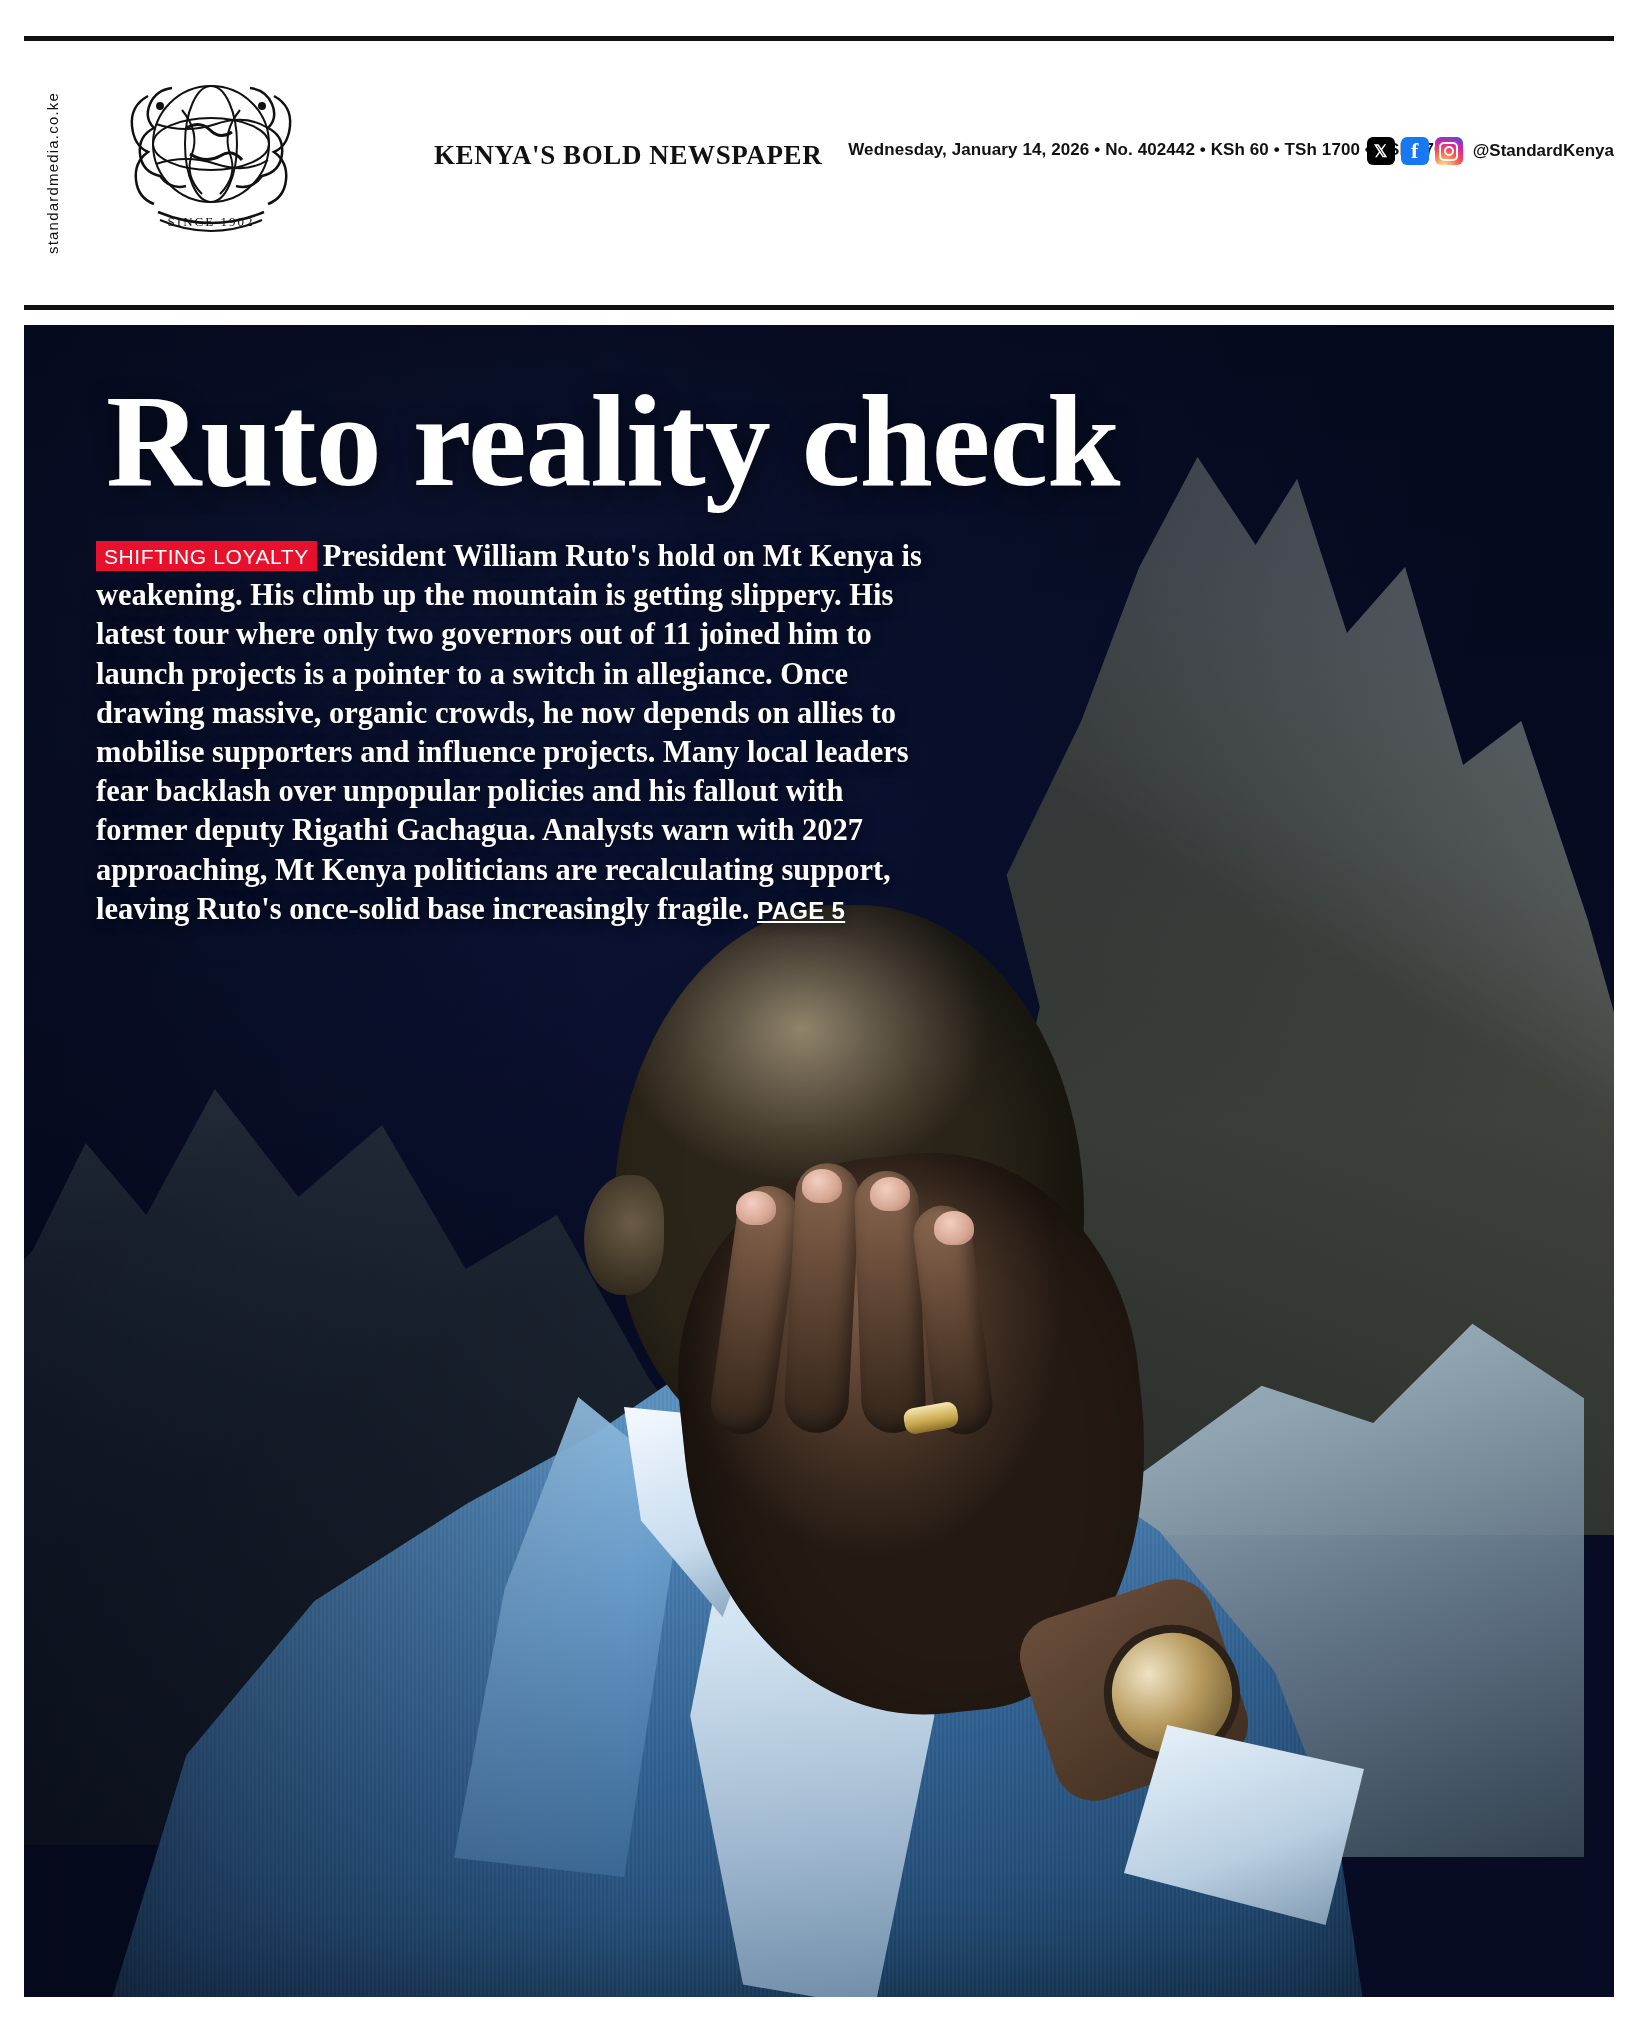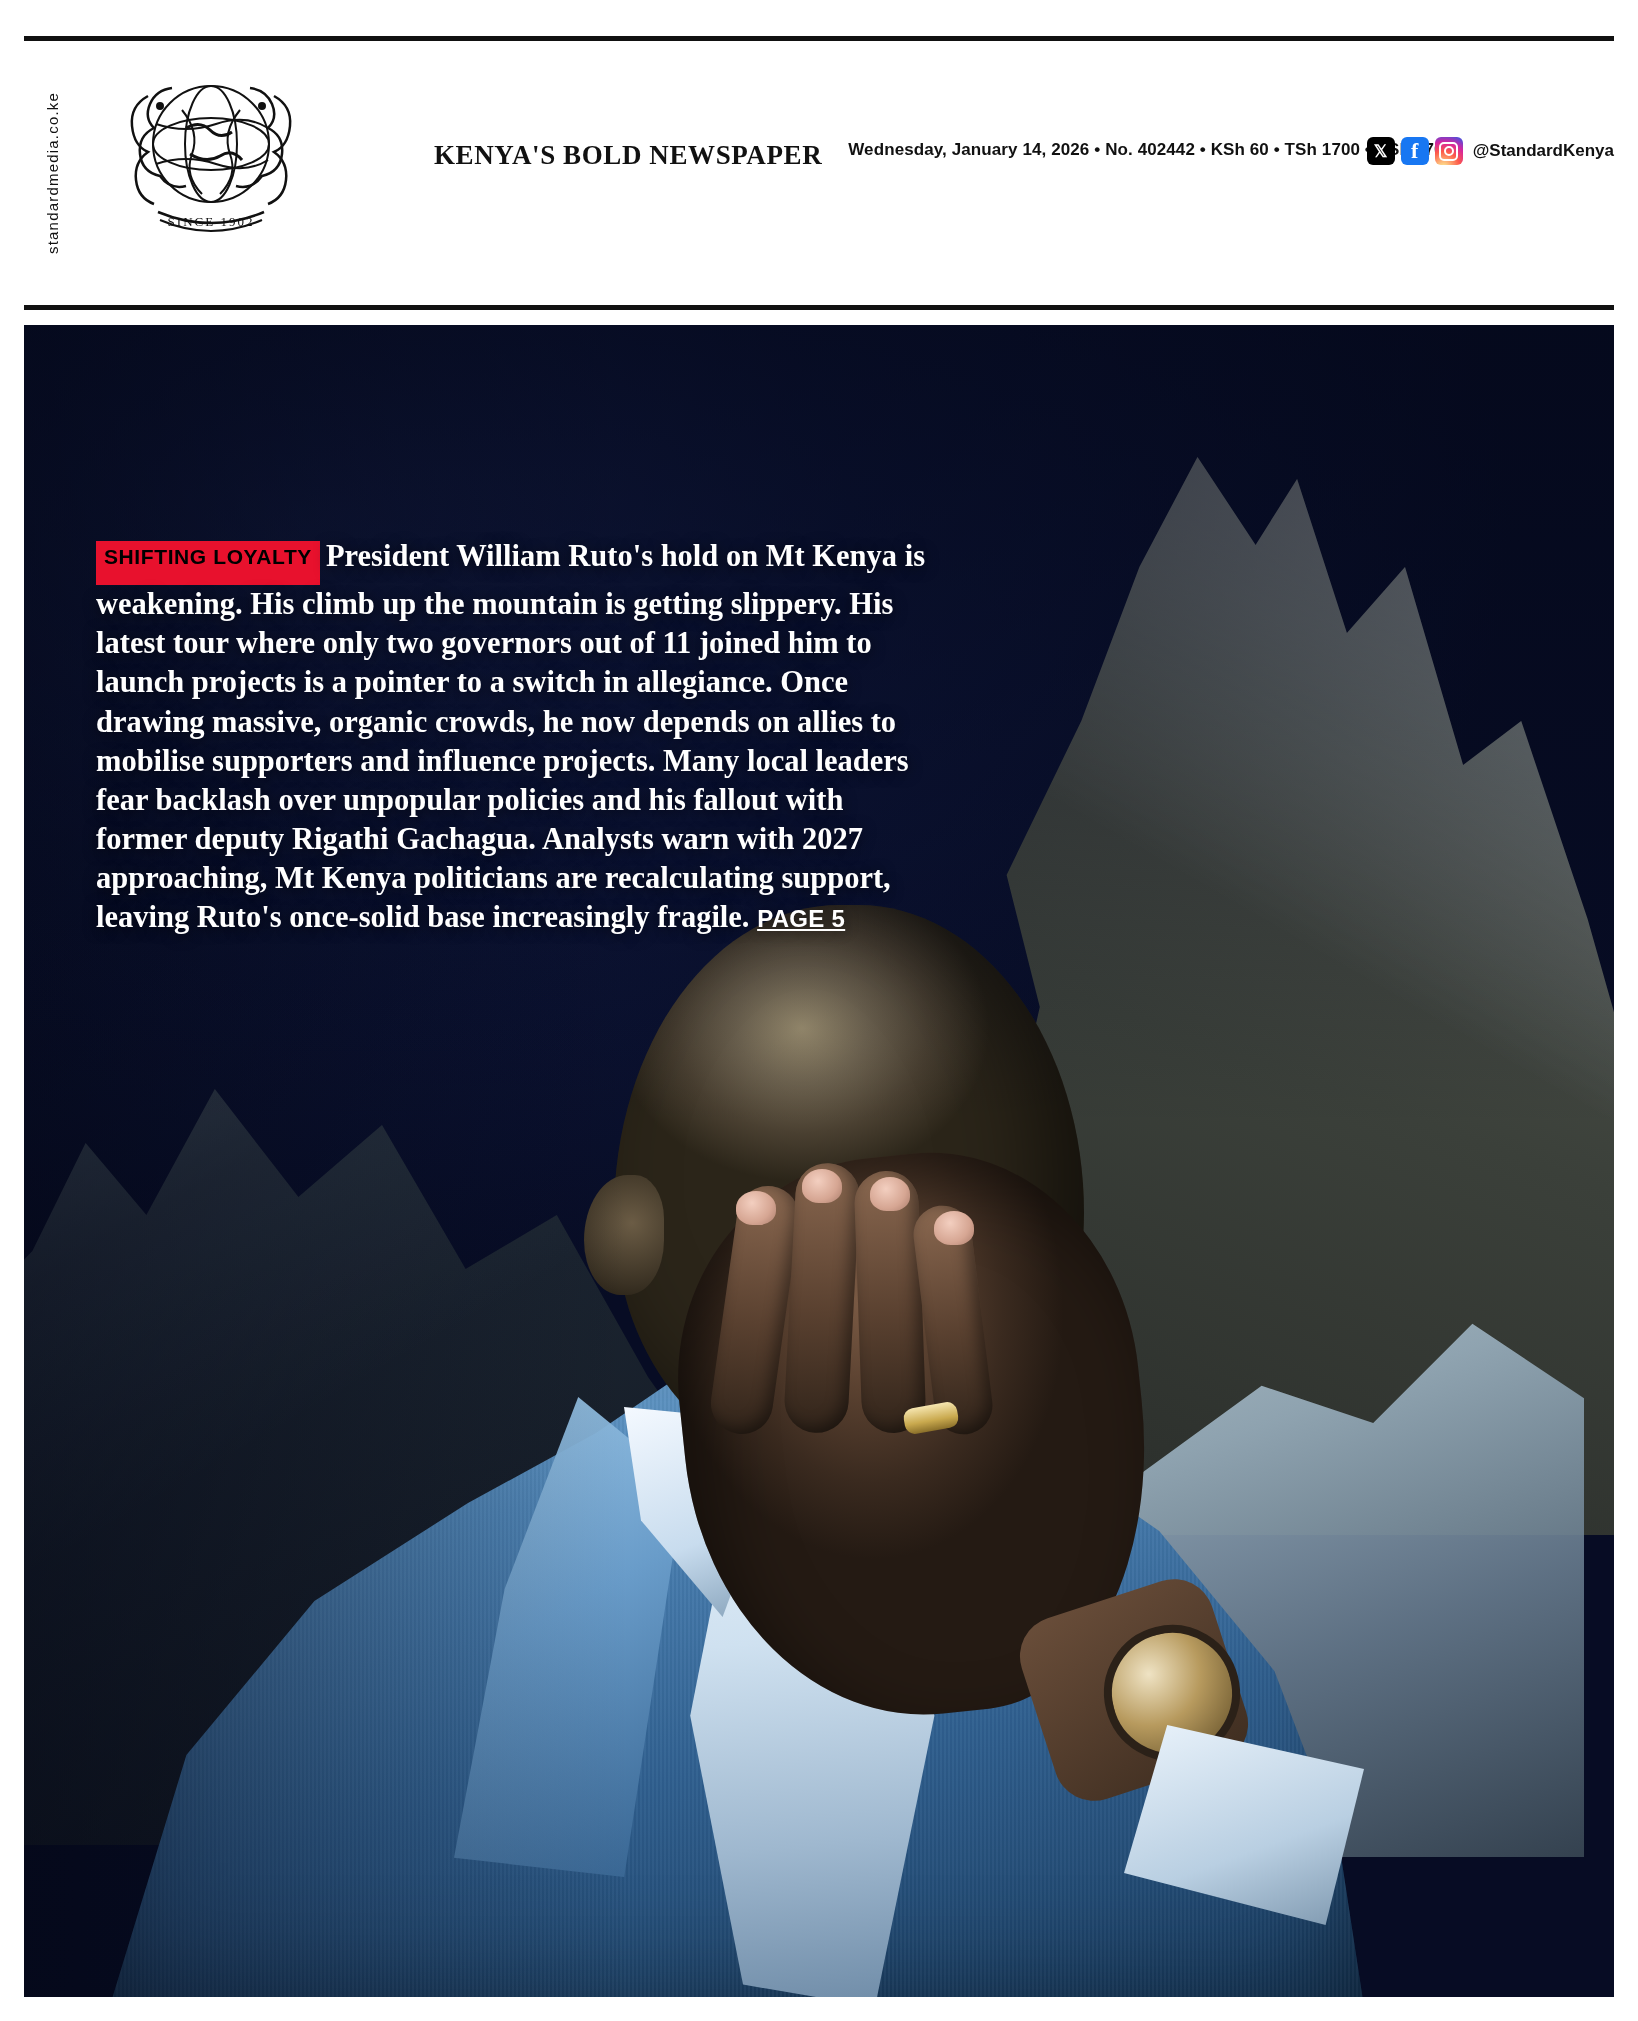--- a/index.html
+++ b/index.html
@@ -436,26 +436,26 @@
     font-family: "Liberation Serif", serif;
     font-weight: bold;
     font-size: 30.5px;
     line-height: 1.285;
     color: #ffffff;
     text-shadow: 0 2px 14px rgba(0,0,0,0.65);
   }
   .kicker {
     display: inline-block;
     background: #e8112d;
-    color: #000000;
+    color: #ffffff;
     font-family: "Liberation Sans", sans-serif;
-    font-weight: bold;
+    font-weight: normal;
     font-size: 21px;
     letter-spacing: 0.6px;
-    padding: 3px 8px 14px 8px;
+    padding: 3px 8px 0 8px;
     margin-right: 6px;
     vertical-align: 2px;
     text-shadow: none;
   }
   .pageref {
     font-family: "Liberation Sans", sans-serif;
     font-weight: bold;
     font-size: 24px;
     letter-spacing: 0.3px;
     text-decoration: underline;
@@ -549,19 +549,20 @@
       <div class="nail n4"></div>
       <div class="ring"></div>
       <div class="wrist"></div>
       <div class="watch"></div>
       <div class="cuff"></div>
 
     </div>
 
     <div class="panel-shade"></div>
 
+    <div class="headline">Ruto reality check</div>
 
     <div class="blurb">
       <span class="kicker">SHIFTING LOYALTY</span><span>President William Ruto's hold on Mt Kenya is weakening. His climb up the mountain is getting slippery. His latest tour where only two governors out of 11 joined him to launch projects is a pointer to a switch in allegiance. Once drawing massive, organic crowds, he now depends on allies to mobilise supporters and influence projects. Many local leaders fear backlash over unpopular policies and his fallout with former deputy Rigathi Gachagua. Analysts warn with 2027 approaching, Mt Kenya politicians are recalculating support, leaving Ruto's once-solid base increasingly fragile.</span> <span class="pageref">PAGE 5</span>
     </div>
 
   </div>
 </div>
 
 </body></html>

